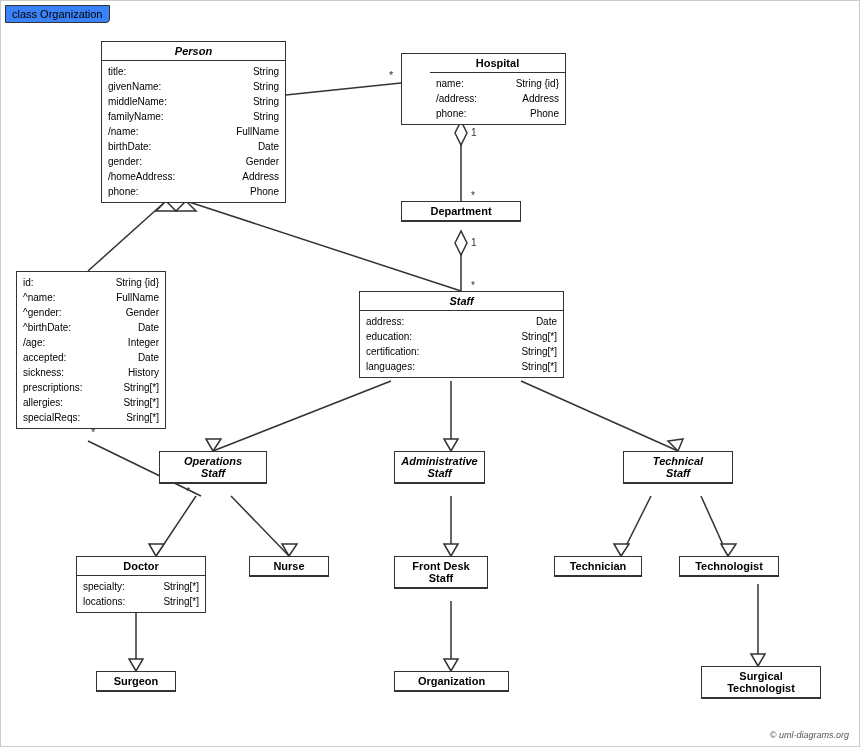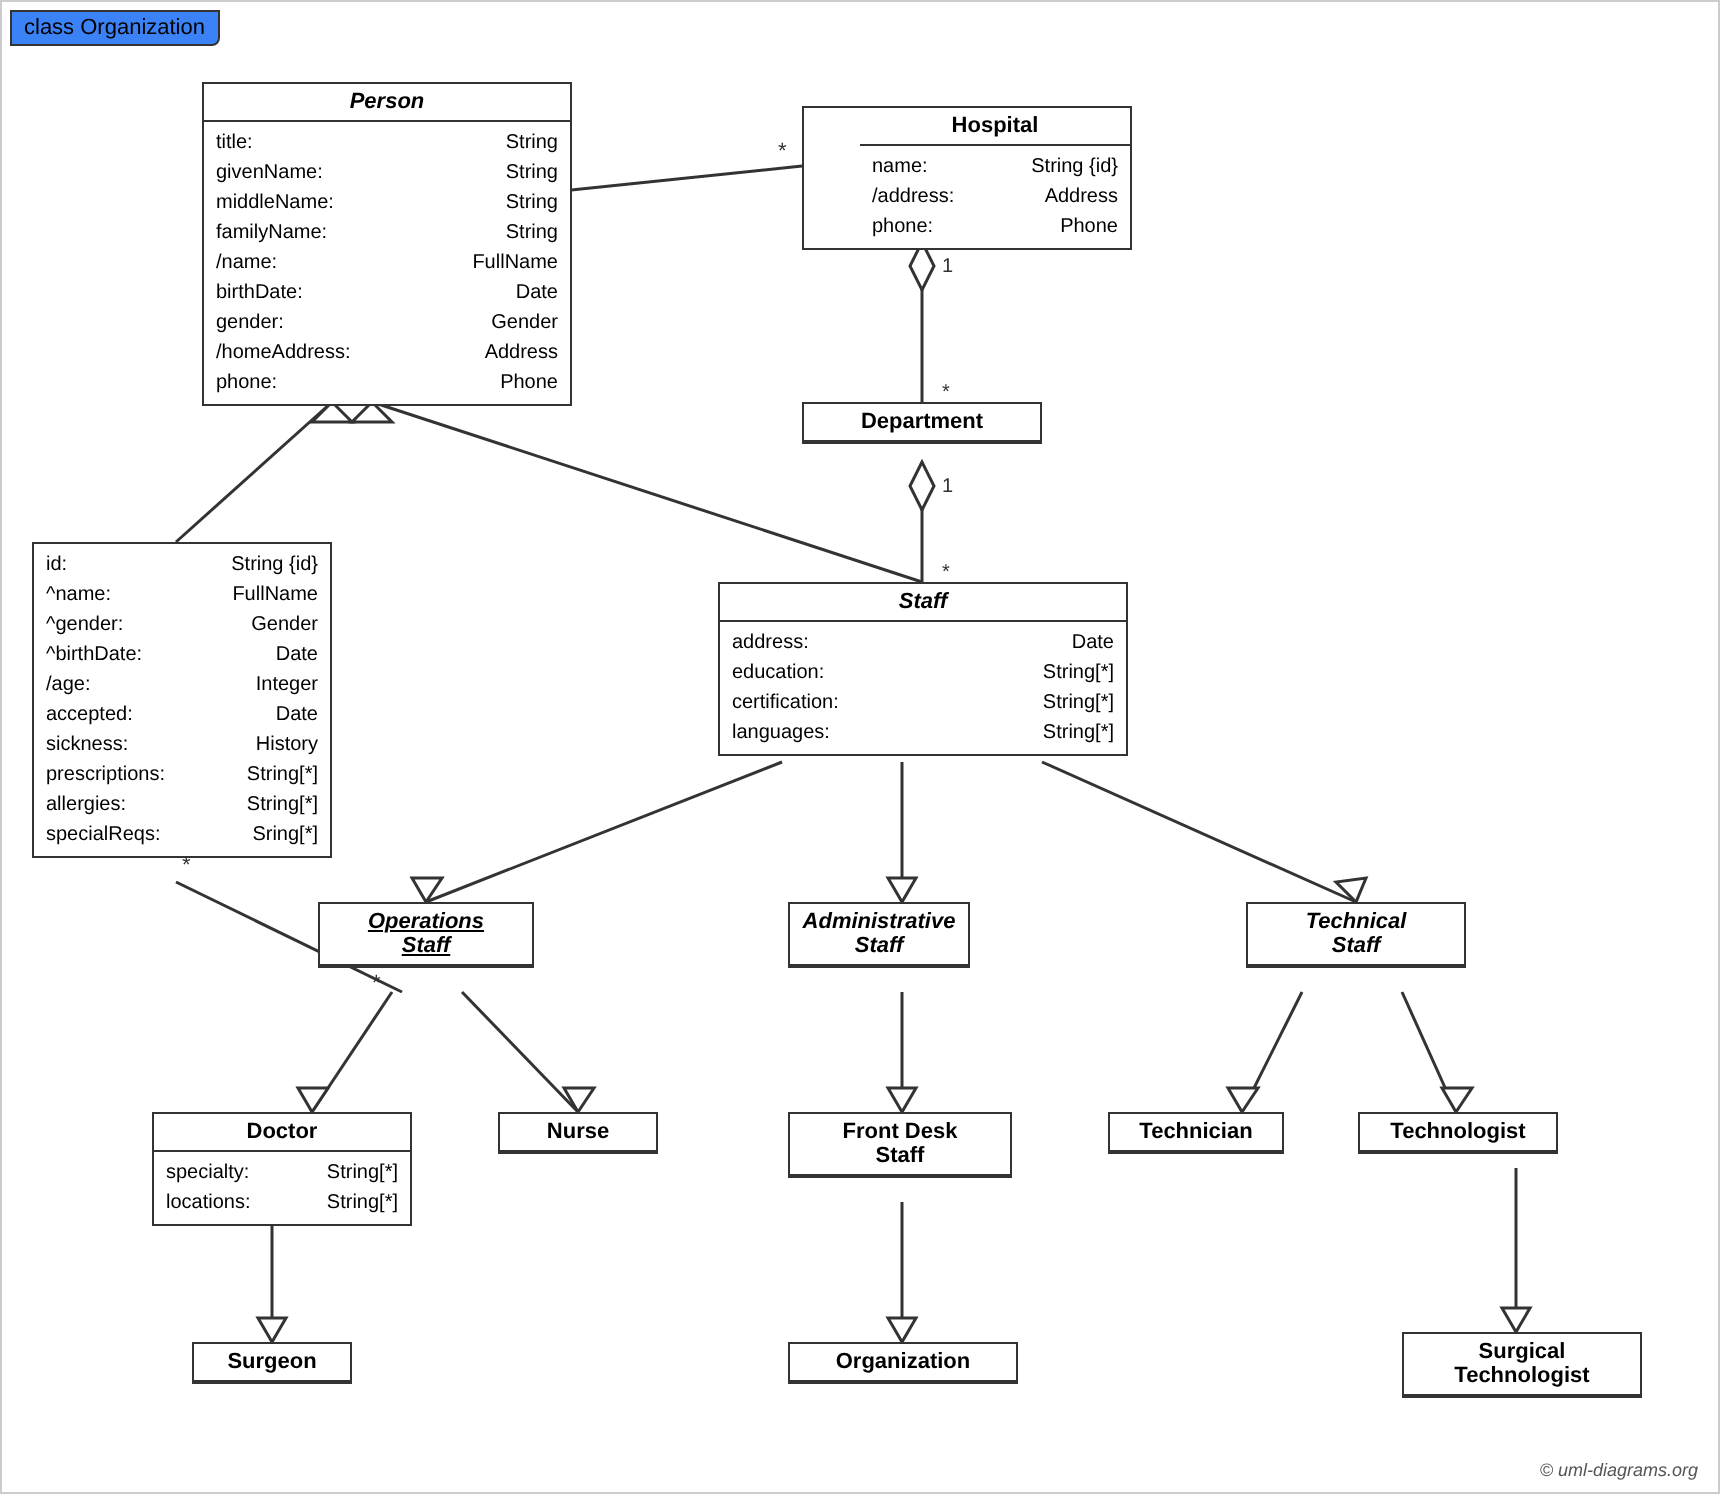--- a/index.html
+++ b/index.html
@@ -268,21 +268,21 @@
           <span class="attr-name">allergies:</span>
           <span class="attr-type">String[*]</span>
         </div>
       <div class="attr-row">
           <span class="attr-name">specialReqs:</span>
           <span class="attr-type">Sring[*]</span>
         </div>
     </div>
   </div>
 
-  <div class="class-box italic-title" style="left:158px; top:450px; width:108px;text-decoration:underline;">
+  <div class="class-box italic-title" style="left:158px; top:450px; width:108px;">
     <div class="class-title"><em>Operations<br>Staff</em></div>
   </div>
 
   <div class="class-box italic-title" style="left:393px; top:450px; width:91px;">
     <div class="class-title"><em>Administrative<br>Staff</em></div>
   </div>
 
   <div class="class-box italic-title" style="left:622px; top:450px; width:110px;">
     <div class="class-title"><em>Technical<br>Staff</em></div>
   </div>
@@ -298,21 +298,21 @@
           <span class="attr-name">locations:</span>
           <span class="attr-type">String[*]</span>
         </div>
     </div>
   </div>
 
   <div class="class-box" style="left:248px; top:555px; width:80px;">
     <div class="class-title">Nurse</div>
   </div>
 
-  <div class="class-box" style="left:393px; top:555px; width:112px;">
+  <div class="class-box" style="left:393px; top:555px; width:94px;">
     <div class="class-title">Front Desk<br>Staff</div>
   </div>
 
   <div class="class-box" style="left:553px; top:555px; width:88px;">
     <div class="class-title">Technician</div>
   </div>
 
   <div class="class-box" style="left:678px; top:555px; width:100px;">
     <div class="class-title">Technologist</div>
   </div>

